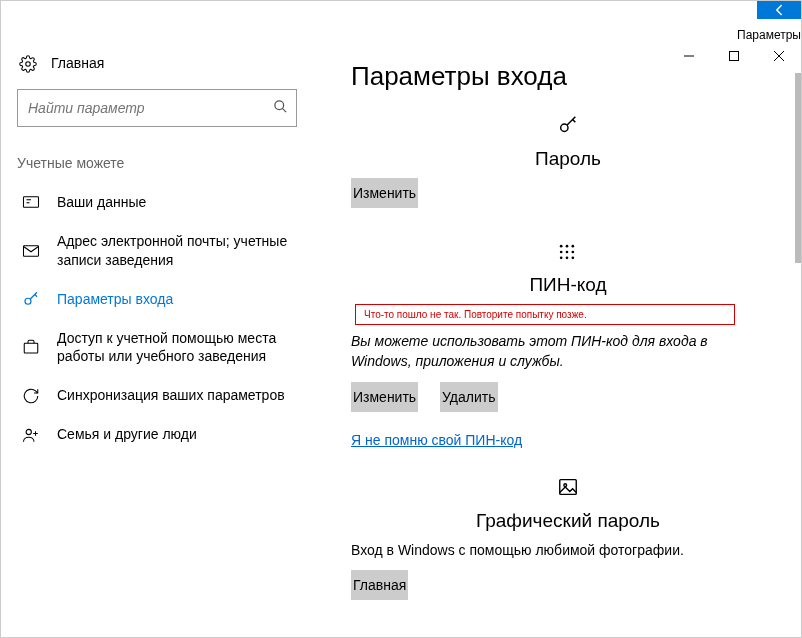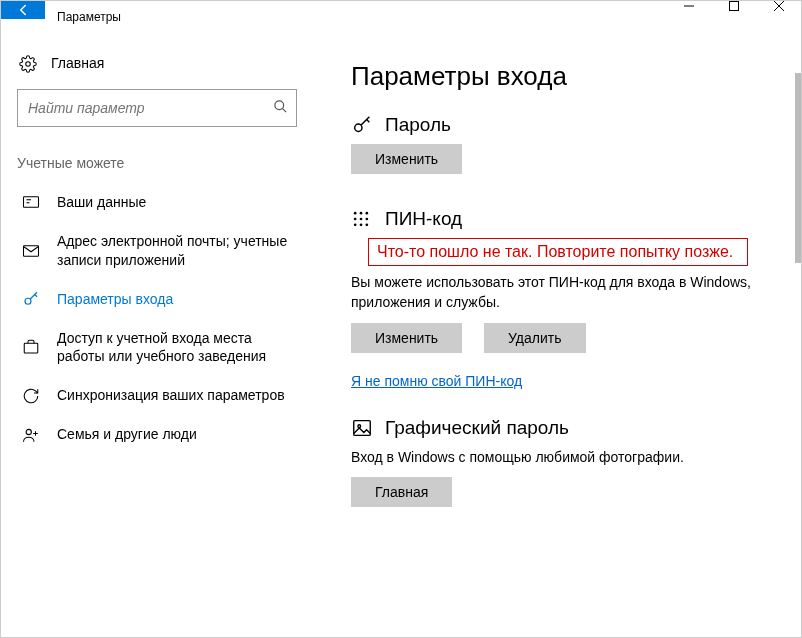--- a/index.html
+++ b/index.html
@@ -14,21 +14,22 @@
   }
   .window {
     width: 802px; height: 638px;
     position: relative;
     border: 1px solid #ccc;
   }
   
   .titlebar {
     height: 32px;
     display: flex;
-    align-items: flex-start;
+    align-items: flex-end;
+    flex-direction: column;
   }
   .back-btn {
     width: 44px;
     background: #0078d7;
     display:flex;align-items:center;justify-content:center;
     color:#fff;
   }
   .title-text {
     flex: 0 0 auto;
     padding-left: 12px;
@@ -116,43 +117,44 @@
     font-size: 26px;
     font-weight: 400;
     margin: 0 0 22px 0;
   }
   .subhead {
     display:flex; align-items:center;
     gap:12px;
     font-size:19px;
     font-weight:400;
     margin: 0 0 8px 0;
+    flex-direction: column;
   }
   .subhead .ico { width:22px; display:flex; }
   .desc {
     font-size:14px;
     margin: 6px 0 10px 0;
     line-height:1.45;
   }
   .btn {
     display:inline-block;
     background:#ccc;
     border:none;
     font-size:14px;
-    padding: 7px 24px;
+    padding: 7px 2px;
     margin-right: 18px;
     margin-bottom: 6px;
     font-family: inherit;
   }
   .error-box {
     border: 1px solid #d40000;
     color:#d40000;
     padding: 4px 8px;
-    font-size:16px;
-    margin: 4px 0 6px 17px;
+    font-size:10px;
+    margin: 4px 0 6px 4px;
     width: 380px;
   }
   .link {
     color:#0066cc;
     font-size:14px;
     margin: 14px 0 16px 0;
     display:inline-block;
   }
   .section-gap { height: 28px; }
   .scrollbar {
@@ -232,40 +234,40 @@
           </span>
           <span>Ваши данные</span>
         </li>
         <li class="nav-item">
           <span class="ico">
             <svg width="18" height="18" viewBox="0 0 24 24" fill="none" stroke="#000" stroke-width="1.4">
               <rect x="2" y="5" width="20" height="14" rx="1"></rect>
               <polyline points="2,6 12,13 22,6"></polyline>
             </svg>
           </span>
-          <span>Адрес электронной почты; учетные записи приложений</span>
+          <span>Адрес электронной почты; учетные записи заведения</span>
         </li>
         <li class="nav-item selected">
           <span class="ico">
             <svg width="18" height="18" viewBox="0 0 24 24" fill="none" stroke="#0078d7" stroke-width="1.6">
               <circle cx="8" cy="15" r="4"></circle>
               <line x1="11" y1="12" x2="20" y2="3"></line>
               <line x1="17" y1="6" x2="20" y2="9"></line>
             </svg>
           </span>
           <span>Параметры входа</span>
         </li>
         <li class="nav-item">
           <span class="ico">
             <svg width="18" height="18" viewBox="0 0 24 24" fill="none" stroke="#000" stroke-width="1.4">
               <rect x="3" y="7" width="18" height="13" rx="1"></rect>
               <path d="M8 7V5a2 2 0 0 1 2-2h4a2 2 0 0 1 2 2v2"></path>
             </svg>
           </span>
-          <span>Доступ к учетной входа места работы или учебного заведения</span>
+          <span>Доступ к учетной помощью места работы или учебного заведения</span>
         </li>
         <li class="nav-item">
           <span class="ico">
             <svg width="18" height="18" viewBox="0 0 24 24" fill="none" stroke="#000" stroke-width="1.4">
               <path d="M21 12a9 9 0 1 1-3-6.7L21 8"></path>
               <polyline points="21 3 21 8 16 8"></polyline>
             </svg>
           </span>
           <span>Синхронизация ваших параметров</span>
         </li>
@@ -312,21 +314,21 @@
               <circle cx="12" cy="12" r="1.6"></circle>
               <circle cx="19" cy="12" r="1.6"></circle>
             <circle cx="5" cy="19" r="1.6"></circle>
               <circle cx="12" cy="19" r="1.6"></circle>
               <circle cx="19" cy="19" r="1.6"></circle>
           </svg>
         </span>
         <span>ПИН-код</span>
       </div>
       <div class="error-box">Что-то пошло не так. Повторите попытку позже.</div>
-      <div class="desc" style="max-width:420px;">Вы можете использовать этот ПИН-код для входа в Windows, приложения и службы.</div>
+      <div class="desc" style="max-width:420px;font-style:italic;">Вы можете использовать этот ПИН-код для входа в Windows, приложения и службы.</div>
       <button class="btn">Изменить</button>
       <button class="btn">Удалить</button>
       <br>
       <a class="link" href="#">Я не помню свой ПИН-код</a>
 
       <div class="section-gap" style="height:12px;"></div>
 
       
       <div class="subhead">
         <span class="ico">

